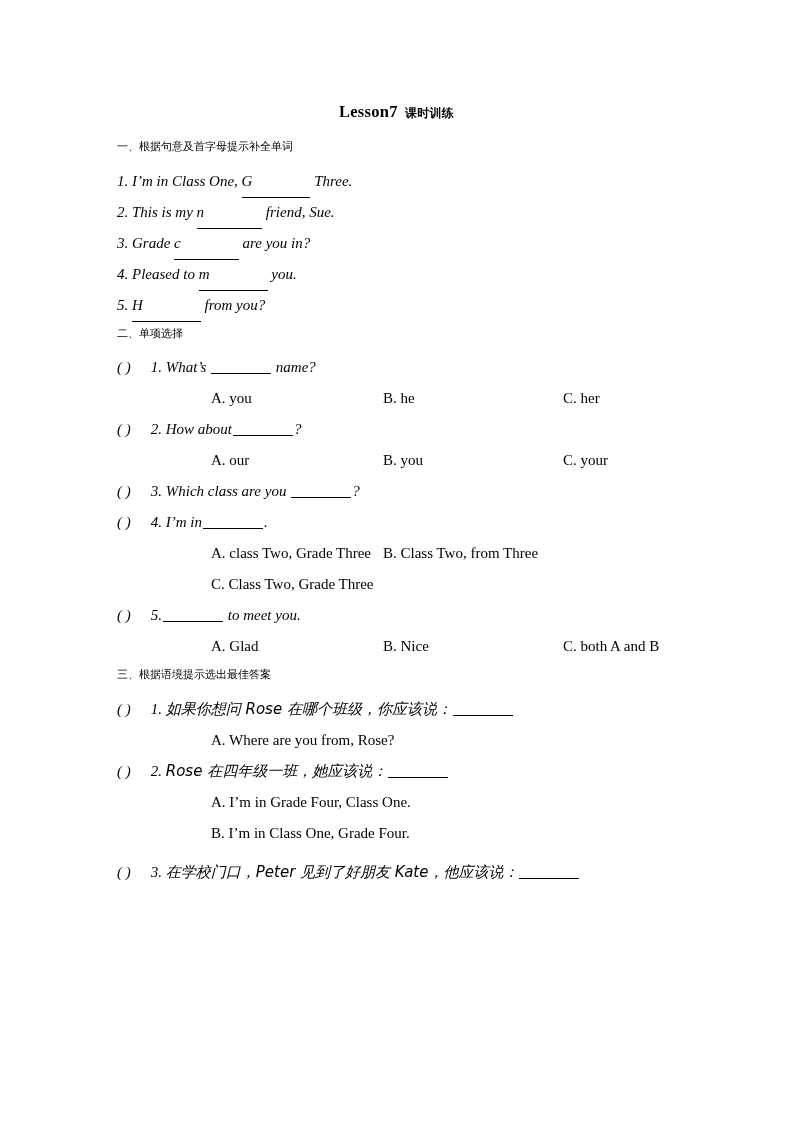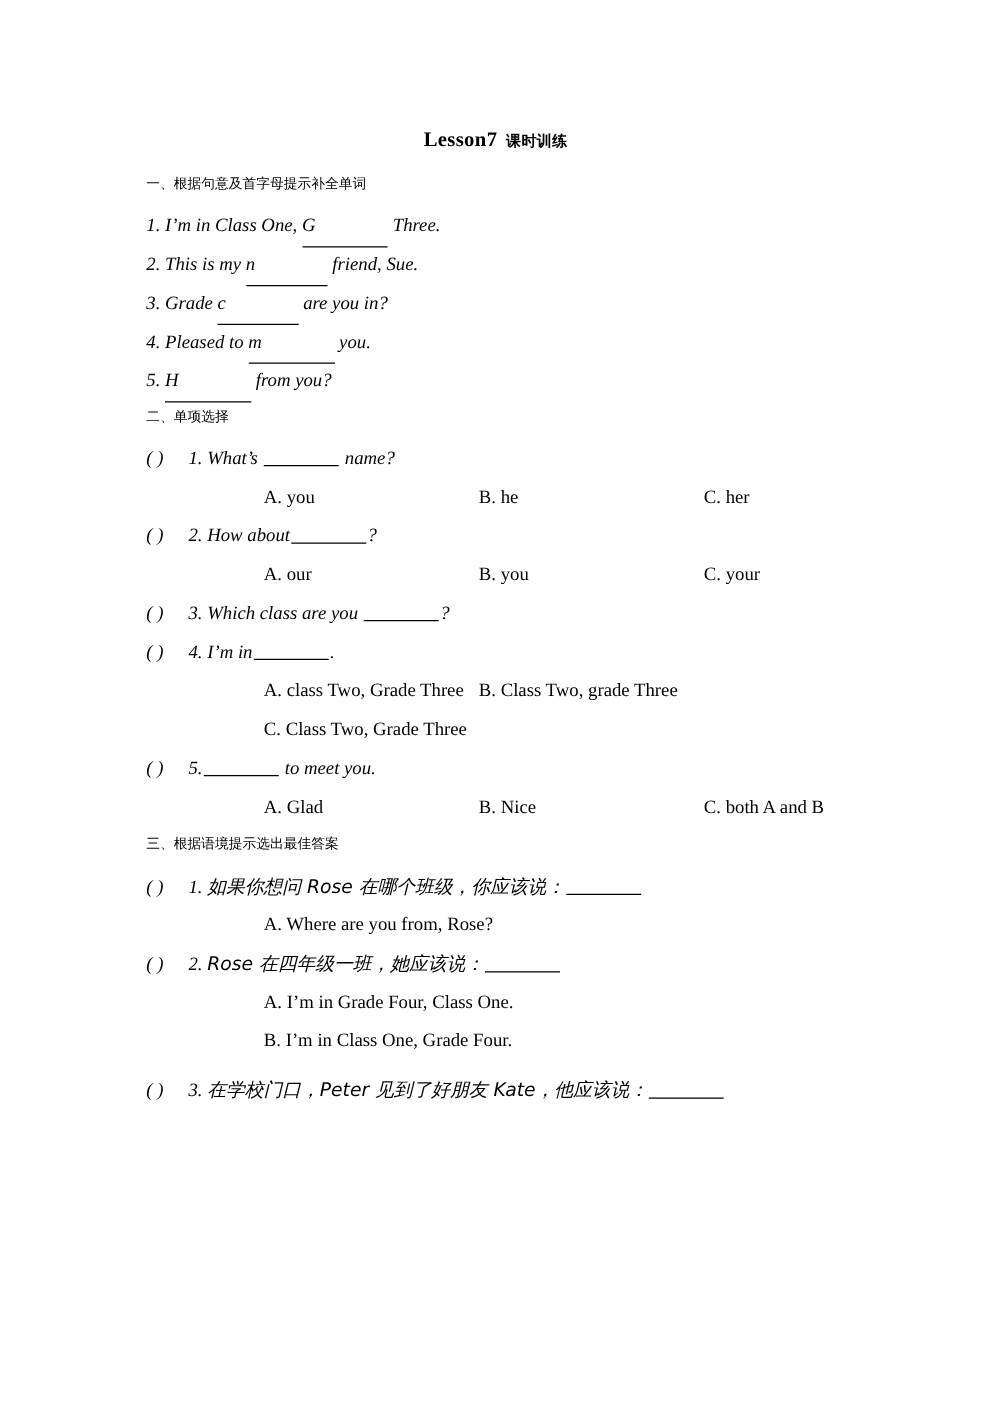--- a/index.html
+++ b/index.html
@@ -205,21 +205,21 @@
     <span class="blank"></span><span>?</span>
   </div>
 
   <div class="q-line row">
     <span class="brackets">(    )</span>
     <span>4.</span>
     <span>I’m in</span><span class="blank"></span><span>.</span>
   </div>
   <div class="opt-row">
     <span class="opt a">A. class Two, Grade Three</span>
-    <span class="opt b">B. Class Two, grade Three</span>
+    <span class="opt b">B. Class Two, from Three</span>
   </div>
   <div class="opt-row single">
     <span class="opt a">C. Class Two, Grade Three</span>
   </div>
 
   <div class="q-line row">
     <span class="brackets">(    )</span>
     <span>5.</span><span class="blank"></span>
     <span>to meet you.</span>
   </div>

